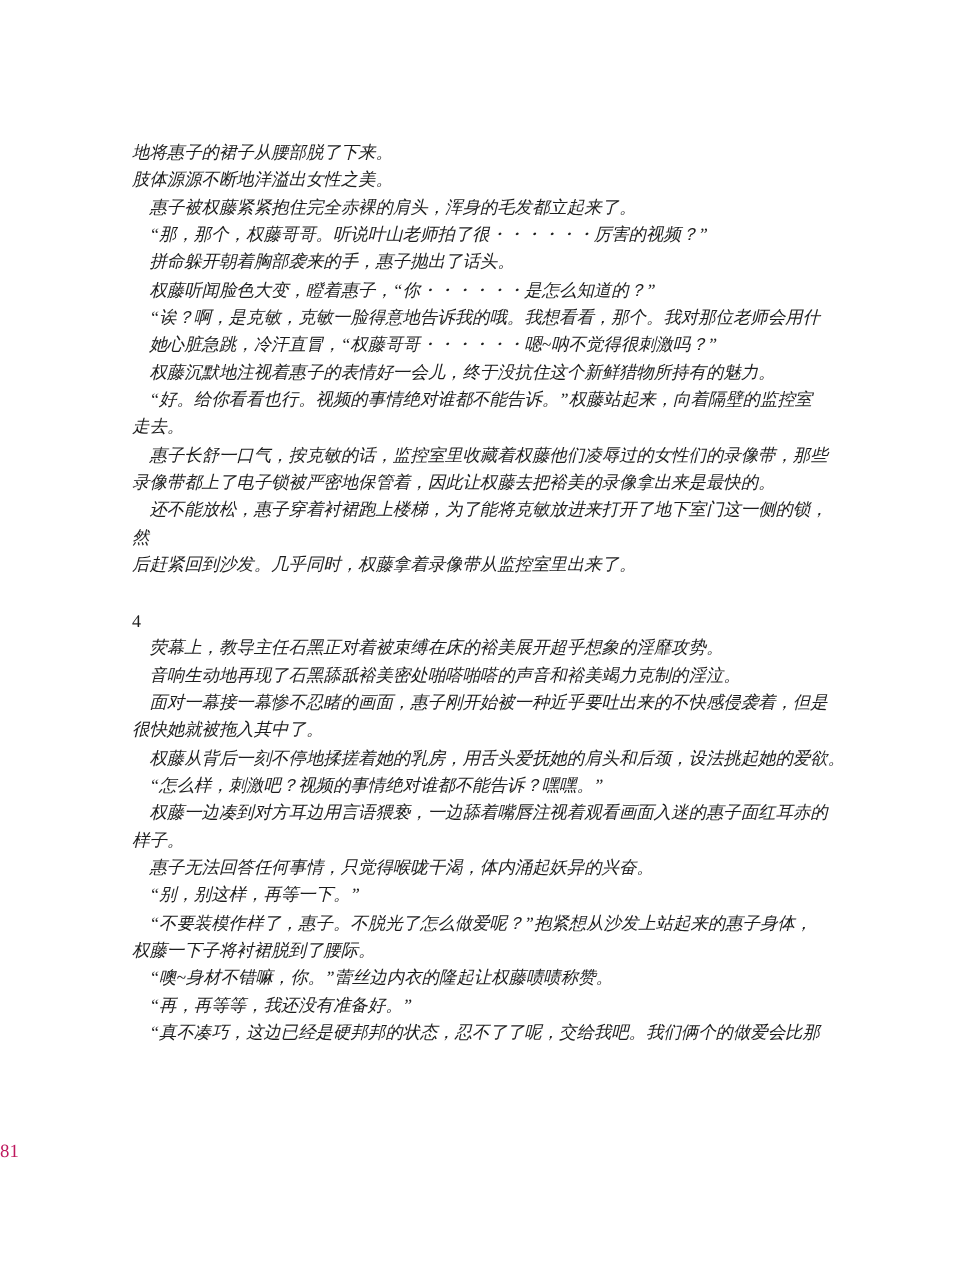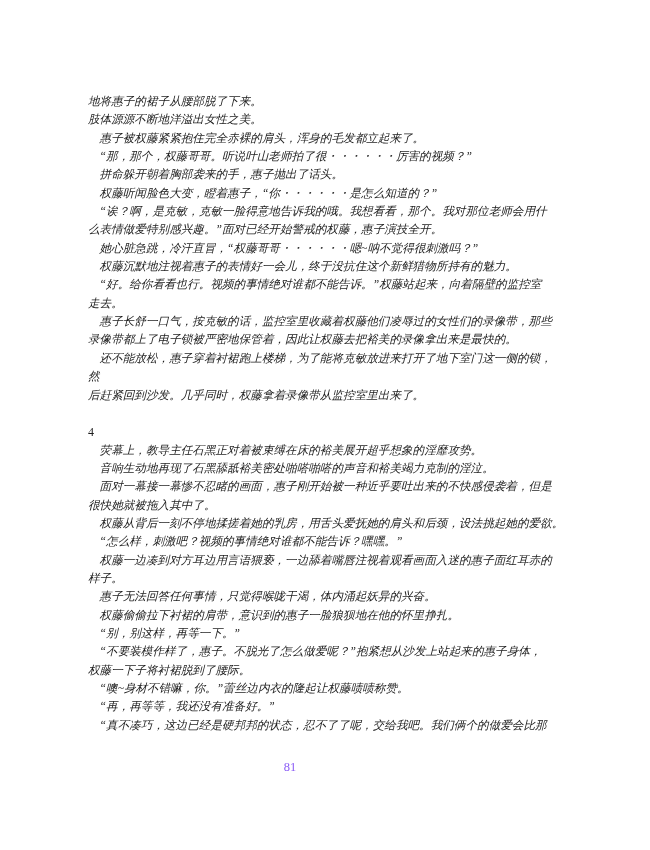--- a/index.html
+++ b/index.html
@@ -30,61 +30,59 @@
   .line.blank { }
   .line.section {
     font-style: normal;
     font-size: 12px;
   }
   .page-number {
     position: absolute;
     top: 760px;
     left: 0;
     width: 100%;
-    text-align: center;
+    text-align: left;
     font-size: 12.5px;
     font-style: normal;
-    color: #8b5cf6;
+    color: #be185d;
     font-family: "Liberation Serif", "DejaVu Serif", serif;
   }
 </style>
 </head>
 <body>
 
 <div class="page">
   <div class="text-block">
       <div class="line">地将惠子的裙子从腰部脱了下来。</div>
       <div class="line">肢体源源不断地洋溢出女性之美。</div>
       <div class="line indent">惠子被权藤紧紧抱住完全赤裸的肩头，浑身的毛发都立起来了。</div>
       <div class="line indent">“那，那个，权藤哥哥。听说叶山老师拍了很・・・・・・厉害的视频？”</div>
       <div class="line indent">拼命躲开朝着胸部袭来的手，惠子抛出了话头。</div>
       <div class="line indent">权藤听闻脸色大变，瞪着惠子，“你・・・・・・是怎么知道的？”</div>
       <div class="line indent">“诶？啊，是克敏，克敏一脸得意地告诉我的哦。我想看看，那个。我对那位老师会用什</div>
-      <div class="line">么表情做爱特别感兴趣。”面对已经开始警戒的权藤，惠子演技全开。</div>
       <div class="line indent">她心脏急跳，冷汗直冒，“权藤哥哥・・・・・・嗯~呐不觉得很刺激吗？”</div>
       <div class="line indent">权藤沉默地注视着惠子的表情好一会儿，终于没抗住这个新鲜猎物所持有的魅力。</div>
       <div class="line indent">“好。给你看看也行。视频的事情绝对谁都不能告诉。”权藤站起来，向着隔壁的监控室</div>
       <div class="line">走去。</div>
       <div class="line indent">惠子长舒一口气，按克敏的话，监控室里收藏着权藤他们凌辱过的女性们的录像带，那些</div>
       <div class="line">录像带都上了电子锁被严密地保管着，因此让权藤去把裕美的录像拿出来是最快的。</div>
       <div class="line indent">还不能放松，惠子穿着衬裙跑上楼梯，为了能将克敏放进来打开了地下室门这一侧的锁，</div>
       <div class="line">然</div>
       <div class="line">后赶紧回到沙发。几乎同时，权藤拿着录像带从监控室里出来了。</div>
       <div class="line blank"></div>
       <div class="line section">4</div>
       <div class="line indent">荧幕上，教导主任石黑正对着被束缚在床的裕美展开超乎想象的淫靡攻势。</div>
       <div class="line indent">音响生动地再现了石黑舔舐裕美密处啪嗒啪嗒的声音和裕美竭力克制的淫泣。</div>
       <div class="line indent">面对一幕接一幕惨不忍睹的画面，惠子刚开始被一种近乎要吐出来的不快感侵袭着，但是</div>
       <div class="line">很快她就被拖入其中了。</div>
       <div class="line indent">权藤从背后一刻不停地揉搓着她的乳房，用舌头爱抚她的肩头和后颈，设法挑起她的爱欲。</div>
       <div class="line indent">“怎么样，刺激吧？视频的事情绝对谁都不能告诉？嘿嘿。”</div>
       <div class="line indent">权藤一边凑到对方耳边用言语猥亵，一边舔着嘴唇注视着观看画面入迷的惠子面红耳赤的</div>
       <div class="line">样子。</div>
       <div class="line indent">惠子无法回答任何事情，只觉得喉咙干渴，体内涌起妖异的兴奋。</div>
-      <div class="line indent">权藤偷偷拉下衬裙的肩带，意识到的惠子一脸狼狈地在他的怀里挣扎。</div>
       <div class="line indent">“别，别这样，再等一下。”</div>
       <div class="line indent">“不要装模作样了，惠子。不脱光了怎么做爱呢？”抱紧想从沙发上站起来的惠子身体，</div>
       <div class="line">权藤一下子将衬裙脱到了腰际。</div>
       <div class="line indent">“噢~身材不错嘛，你。”蕾丝边内衣的隆起让权藤啧啧称赞。</div>
       <div class="line indent">“再，再等等，我还没有准备好。”</div>
       <div class="line indent">“真不凑巧，这边已经是硬邦邦的状态，忍不了了呢，交给我吧。我们俩个的做爱会比那</div>
     </div>
   <div class="page-number">81</div>
 </div>
 

